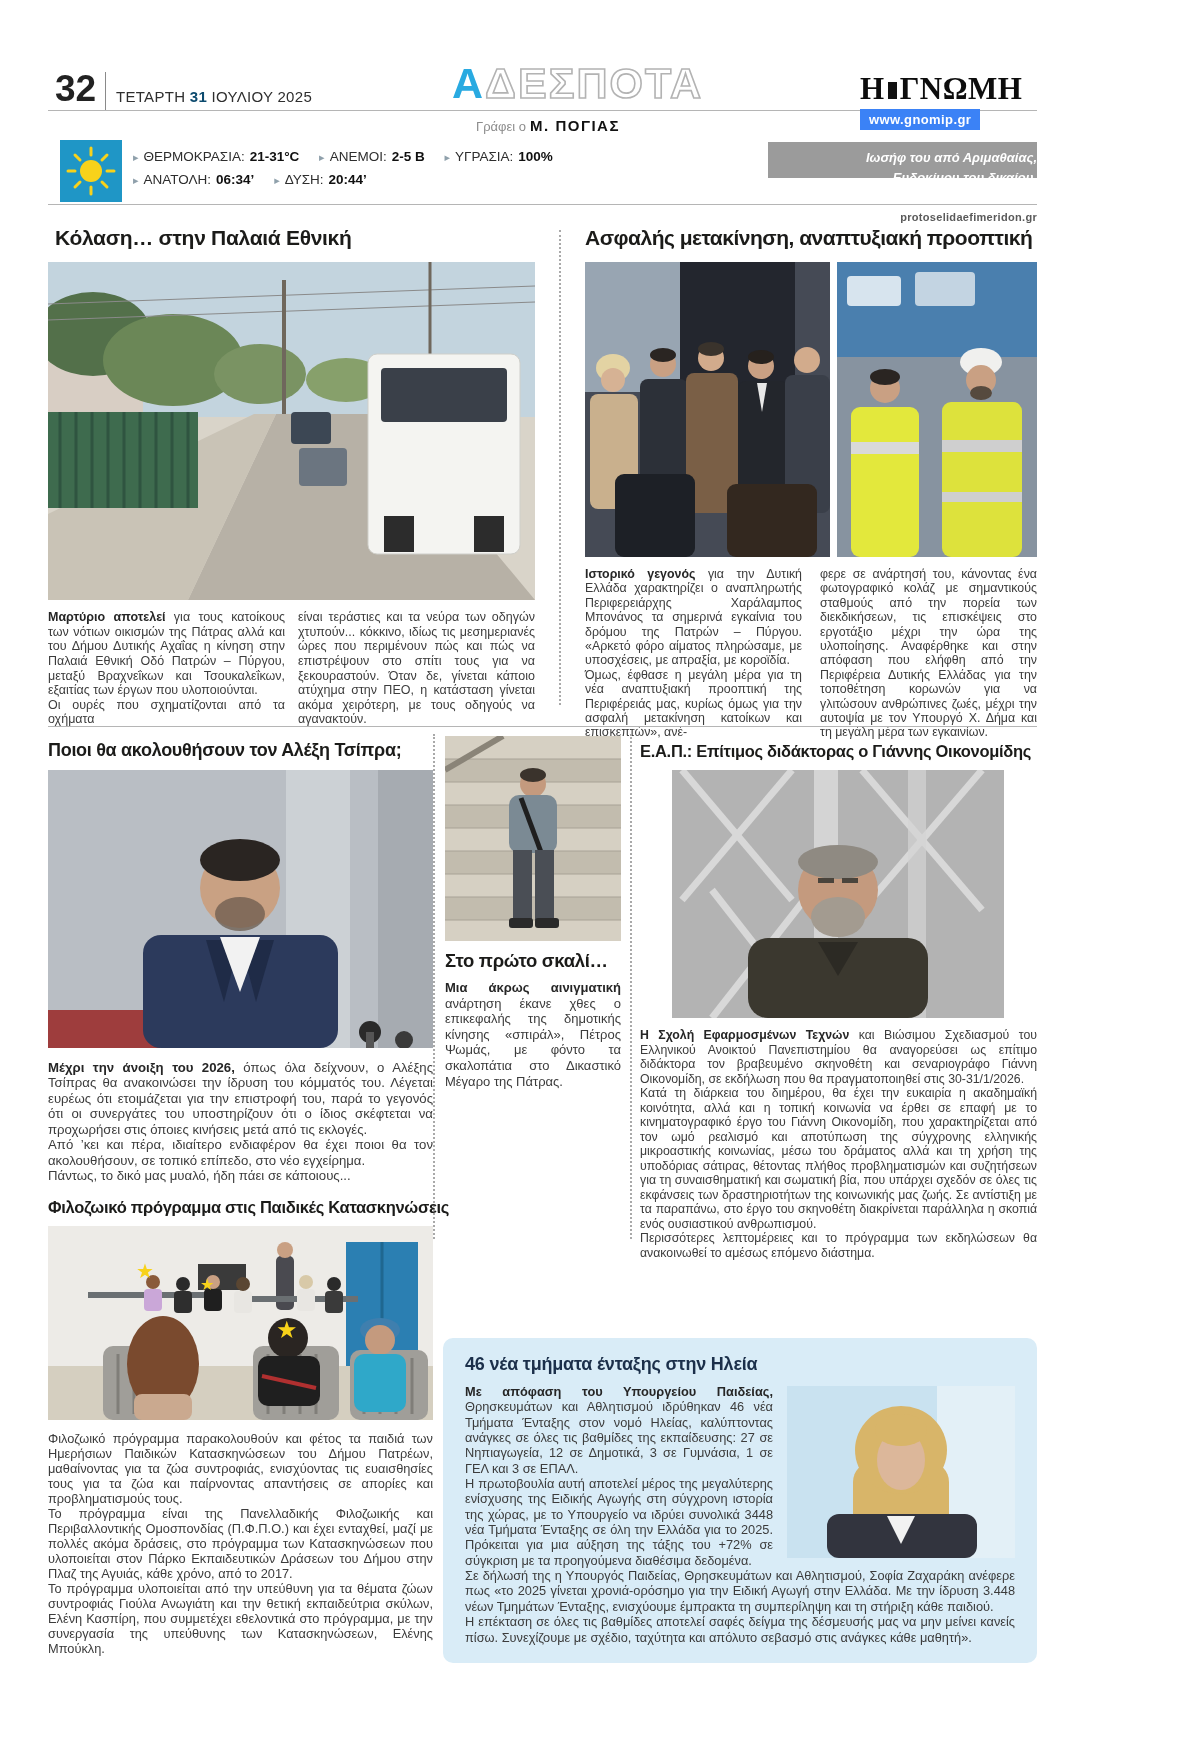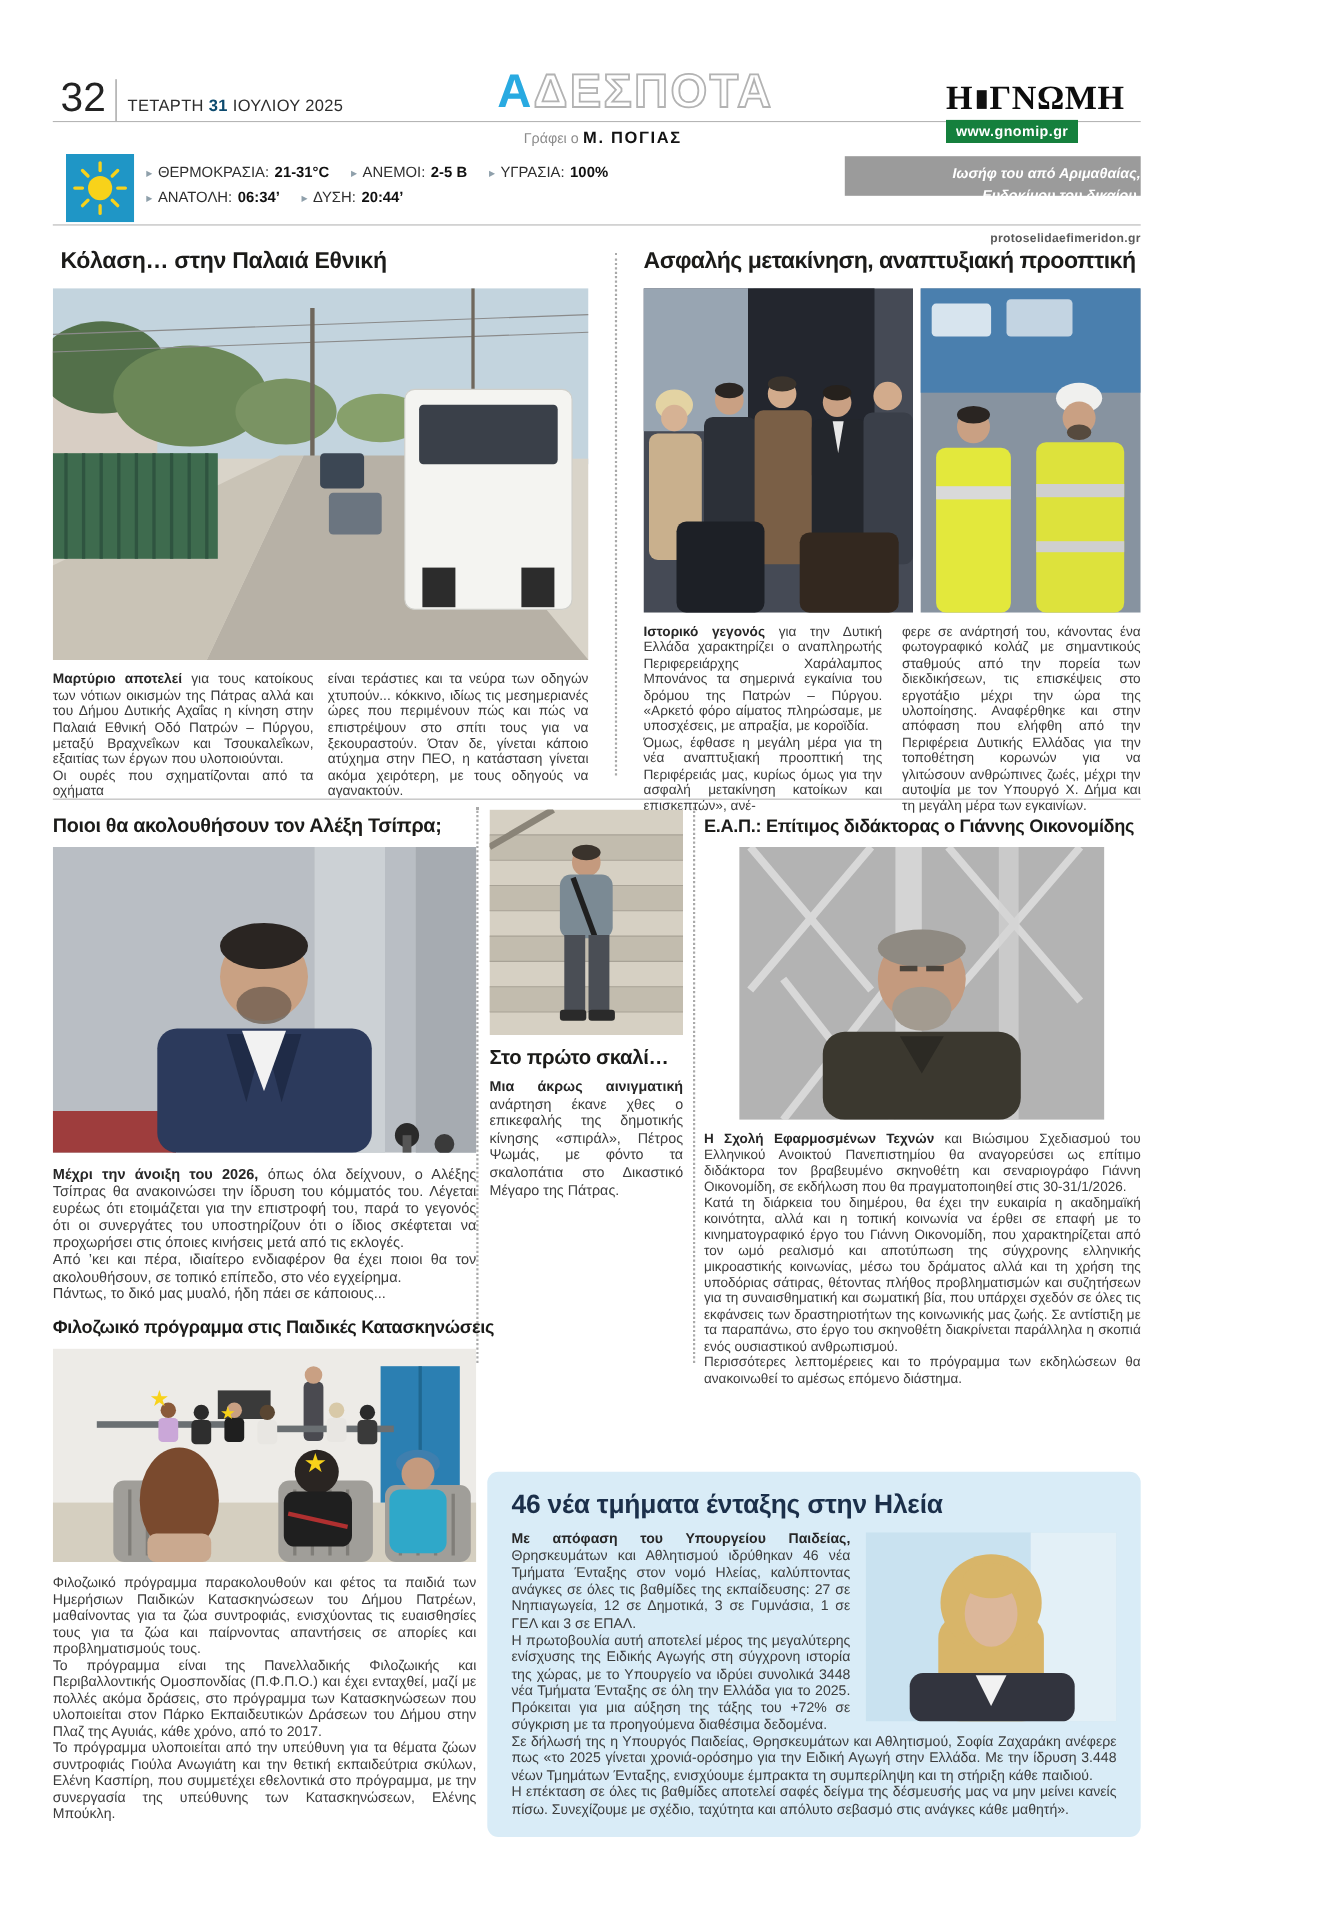--- a/index.html
+++ b/index.html
@@ -2,33 +2,33 @@
 <html lang="el"><head>
 <meta charset="utf-8">
 <style>
   *{box-sizing:border-box;margin:0;padding:0}
   html,body{background:#ffffff}
   body{width:1200px;height:1737px;position:relative;overflow:hidden;
        font-family:"Liberation Sans",sans-serif;color:#3c3c3c;}
   .hline{position:absolute;left:48px;width:989px;border-top:1px solid #b5b5b5}
   .dotted-v{position:absolute;border-left:2px dotted #a9a9a9}
   
-  .pageno{position:absolute;left:55px;top:70px;font-size:37px;font-weight:400;color:#222;line-height:1}
+  .pageno{position:absolute;left:55px;top:70px;font-size:37px;font-weight:700;color:#222;line-height:1}
   .meta-vline{position:absolute;left:105px;top:72px;height:38px;border-left:1px solid #8a8a8a}
   .date{position:absolute;left:116px;top:88px;font-size:15px;color:#2e2e2e;letter-spacing:.3px}
   .date b{color:#0c4a6e}
   .adespota{position:absolute;left:452px;top:60px;font-size:43px;font-weight:bold;letter-spacing:2px;line-height:1.1}
   .a-first{color:#29aae1}
   .a-rest{color:#fff;-webkit-text-stroke:1.6px #b3b3b3}
   .author{position:absolute;left:448px;top:117px;width:200px;text-align:center;font-size:13px;color:#8c8c8c;white-space:nowrap}
   .author b{color:#121212;font-size:15px;letter-spacing:1.5px;margin-left:4px}
   .brand{position:absolute;left:860px;top:72px;width:177px;text-align:left}
   .brand-name{font-family:"Liberation Serif",serif;font-weight:bold;font-size:31px;color:#0d0d0d;letter-spacing:.5px;line-height:1.1}
   .brand-mid{display:inline-block;width:9px;height:17px;background:#111;margin:0 3px 2px 3px;vertical-align:middle}
-  .brand-url{display:inline-block;background:#15803d;color:#fff;font-weight:bold;font-size:13px;padding:3px 9px;margin-top:3px;letter-spacing:.4px}
+  .brand-url{display:inline-block;background:#3b82f6;color:#fff;font-weight:bold;font-size:13px;padding:3px 9px;margin-top:3px;letter-spacing:.4px}
   
   .wicon{position:absolute;left:60px;top:140px}
   .wline{position:absolute;left:133px;font-size:13.5px;color:#2e2e2e;white-space:nowrap}
   .wline1{top:149px}.wline2{top:172px}
   .wb{color:#8fa0ab;font-size:11px;margin-right:5px}
   .wl{margin-right:5px}
   .wv{color:#101010;margin-right:16px}
   .saint{position:absolute;left:768px;top:142px;width:269px;height:36px;background:#9b9b9b;color:#fff;
          font-weight:bold;font-style:italic;font-size:13px;text-align:right;line-height:1.5;padding-top:6px}
   .watermark{position:absolute;left:48px;top:211px;width:989px;text-align:right;font-size:11px;font-weight:bold;color:#5a5a5a;letter-spacing:.3px}
@@ -49,21 +49,21 @@
   .kolasi-text{left:48px;top:610px;width:487px;gap:13px;font-size:12.5px;line-height:1.17}
   .kolasi-text .col{width:237px}
   .asfalis-text{left:585px;top:567px;width:452px;gap:18px;font-size:12.4px;line-height:1.16}
   .asfalis-text .col{width:219px}
   .tsipras-text{position:absolute;left:48px;top:1060px;width:385px;font-size:13.2px;line-height:1.17}
   .skali-text{position:absolute;left:445px;top:980px;width:176px;font-size:13px;line-height:1.2}
   .eap-text{position:absolute;left:640px;top:1028px;width:397px;font-size:12.3px;line-height:1.18}
   .filo-text{position:absolute;left:48px;top:1432px;width:385px;font-size:12.8px;line-height:1.17}
   
   .bluebox{position:absolute;left:443px;top:1338px;width:594px;background:#d9ecf7;border-radius:10px;padding:16px 22px 18px 22px}
-  .bluebox h3{font-size:24px;color:#1b2f4a;margin-bottom:9px;letter-spacing:-.2px}
+  .bluebox h3{font-size:18px;color:#1b2f4a;margin-bottom:9px;letter-spacing:-.2px}
   .bluebox .btxt{font-size:12.8px;line-height:1.2}
   .bb-photo{float:right;margin:2px 0 8px 14px}
 </style>
 </head>
 <body>
 
 <span class="pageno">32</span>
 <span class="meta-vline"></span>
 <span class="date">
   <span>ΤΕΤΑΡΤΗ</span>

